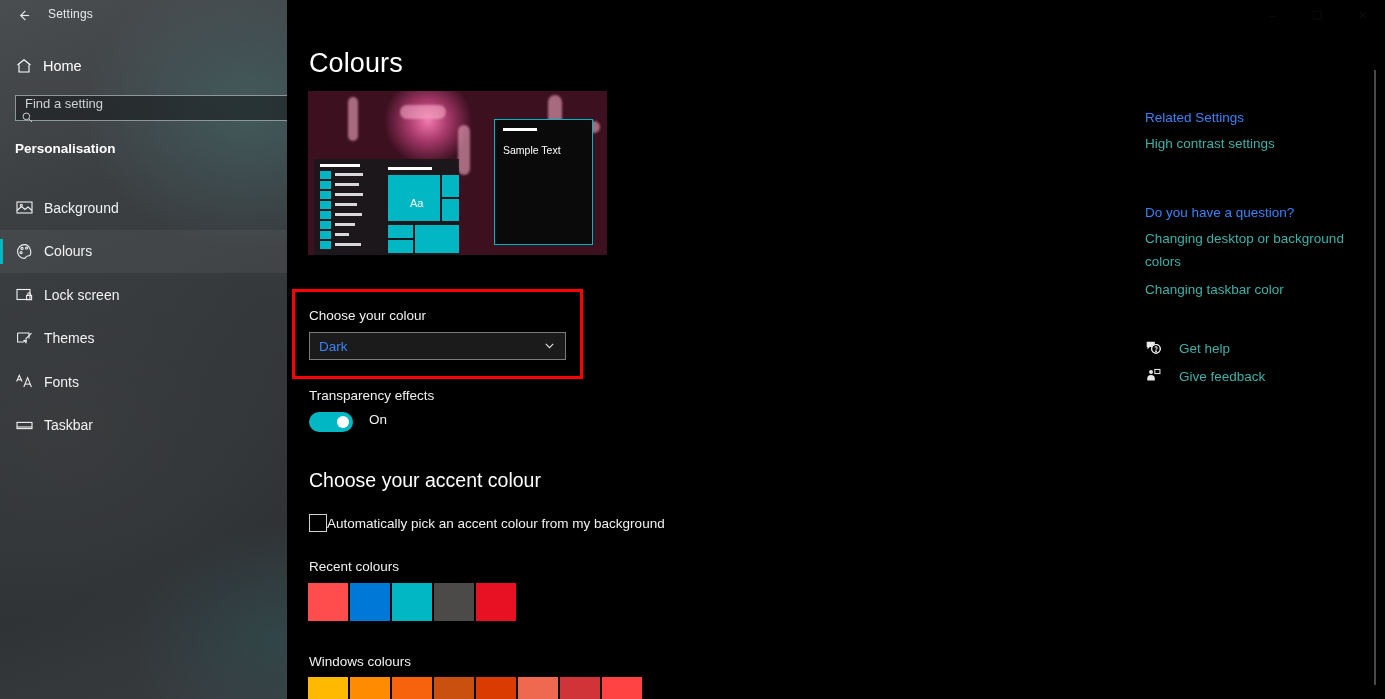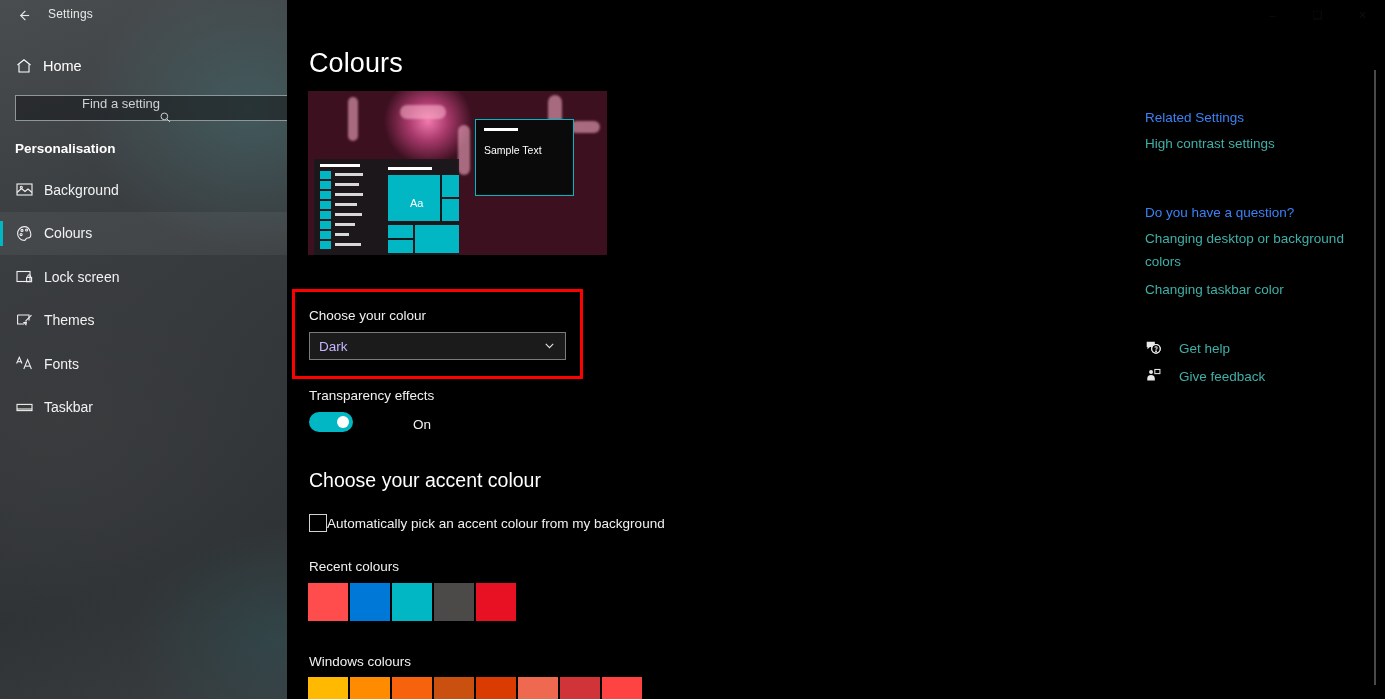--- a/index.html
+++ b/index.html
@@ -35,36 +35,36 @@
     position: absolute; left: 0; top: 52px; width: 287px; height: 28px;
     display: flex; align-items: center;
   }
   .home-icon { width: 18px; height: 18px; margin-left: 15px; color: #fff; }
   .home-label { margin-left: 10px; font-size: 14.5px; color: #ffffff; }
 
   #search-box {
     position: absolute; left: 15px; top: 95px; width: 301px; height: 26px;
     background: rgba(20,22,24,0.55);
     border: 1px solid #8d9699;
-    display: flex; align-items: center; flex-direction: column;
+    display: flex; align-items: flex-start; flex-direction: column;
   }
   #search-input {
     flex: 1; background: transparent; border: 0; outline: none;
     font-family: "Liberation Sans", sans-serif; font-size: 13px;
     color: #d8d8d8; padding-left: 9px;
   }
   #search-input::placeholder { color: #cfd2d3; opacity: 1; }
   .search-icon { width: 22px; color: #dfe2e3; font-size: 12px; text-align: center; }
 
   #section-heading {
     position: absolute; left: 15px; top: 141px;
     font-size: 13.5px; color: #ffffff; font-weight: bold;
   }
 
-  .nav-list { position: absolute; left: 0; top: 168px; width: 287px; }
+  .nav-list { position: absolute; left: 0; top: 186px; width: 287px; }
   .nav-item {
     position: relative; height: 43.5px; display: flex; align-items: center;
     padding-left: 15px;
   }
   .nav-item.selected { background: rgba(255,255,255,0.055); }
   .nav-item.selected::before {
     content: ""; position: absolute; left: 0; top: 9px;
     width: 3px; height: 25px; background: #00B7C3;
   }
   .nav-ico { width: 19px; height: 19px; color: #f0f0f0; flex: 0 0 19px; }
@@ -103,46 +103,46 @@
   }
   .tilebar { position: absolute; background: #ffffff; height: 3px; }
   .tealcell { position: absolute; background: #00B7C3; }
   .graybar { position: absolute; background: #d8d8d8; height: 3px; }
   #prev-tiles { position: absolute; left: 80px; top: 76px; width: 71px; height: 88px; }
   #aa-text {
     position: absolute; left: 22px; top: 30px; color: #ffffff;
     font-size: 11px;
   }
   #sample-window {
-    position: absolute; left: 167px; top: 28px; width: 99px; height: 77px;
+    position: absolute; left: 186px; top: 28px; width: 99px; height: 126px;
     background: #0a0a0a; border: 1.5px solid #00B7C3;
   }
   #sample-window .wbar { position: absolute; left: 8px; top: 8px; width: 34px; height: 3px; background: #ffffff; }
   #sample-text { position: absolute; left: 8px; top: 24px; font-size: 10.5px; color: #ffffff; }
 
   
   #highlight-box {
     position: absolute; left: 5px; top: 289px; width: 291px; height: 90px;
     border: 3px solid #FF0000; pointer-events: none; z-index: 5;
   }
 
   .label-sm { font-size: 13.5px; color: #f0f0f0; }
 
   #choose-colour-label { position: absolute; left: 22px; top: 308px; }
   #colour-select {
     position: absolute; left: 22px; top: 332px; width: 257px; height: 28px;
     background: #1b1b1b; border: 1px solid #7a7a7a;
     display: flex; align-items: center; justify-content: space-between;
     padding: 0 9px;
   }
-  #colour-select-value { font-size: 13.5px; color: #c4b5fd; }
+  #colour-select-value { font-size: 13.5px; color: #3b82f6; }
   .chev { color: #e2e2e2; font-size: 11px; }
 
   #transparency-label { position: absolute; left: 22px; top: 388px; }
-  #toggle-row { position: absolute; left: 22px; top: 412px; display: flex; align-items: flex-end; gap: 44px; }
+  #toggle-row { position: absolute; left: 22px; top: 412px; display: flex; align-items: flex-start; }
   #toggle-switch {
     width: 44px; height: 20px; border-radius: 10px; background: #00B7C3;
     position: relative;
   }
   #toggle-knob {
     position: absolute; right: 4px; top: 4px; width: 12px; height: 12px;
     border-radius: 50%; background: #ffffff;
   }
   #toggle-state { margin-left: 16px; font-size: 13.5px; color: #f0f0f0; }
 

